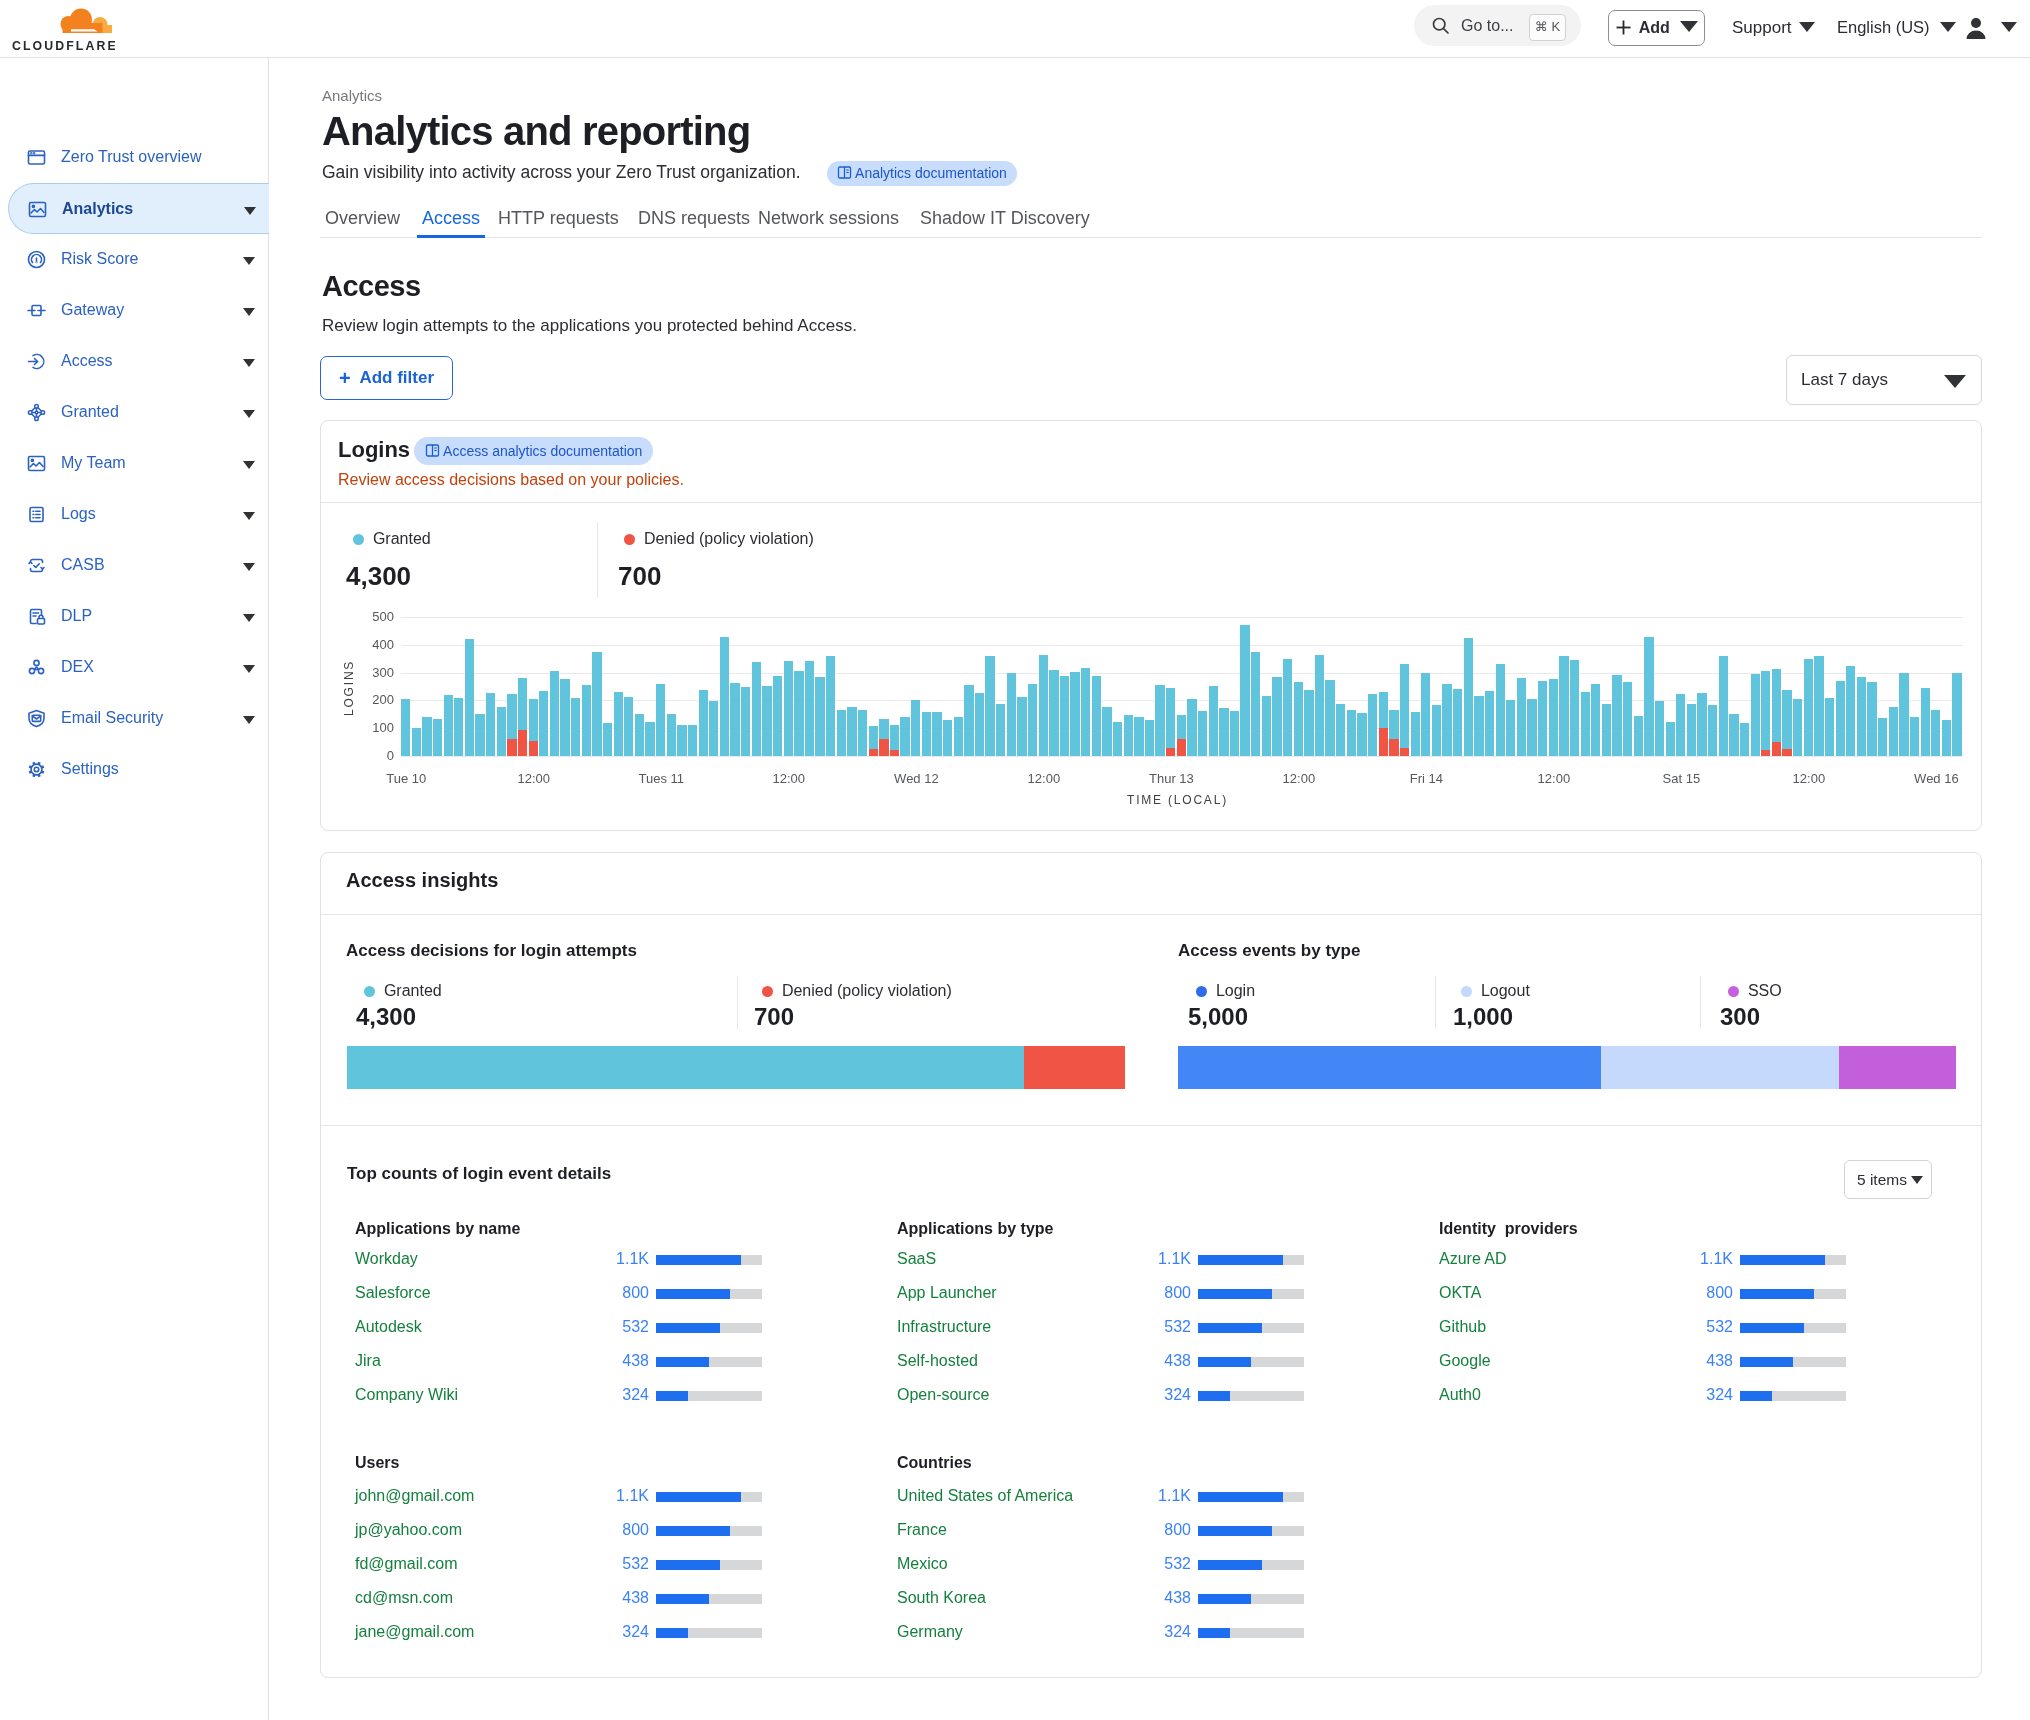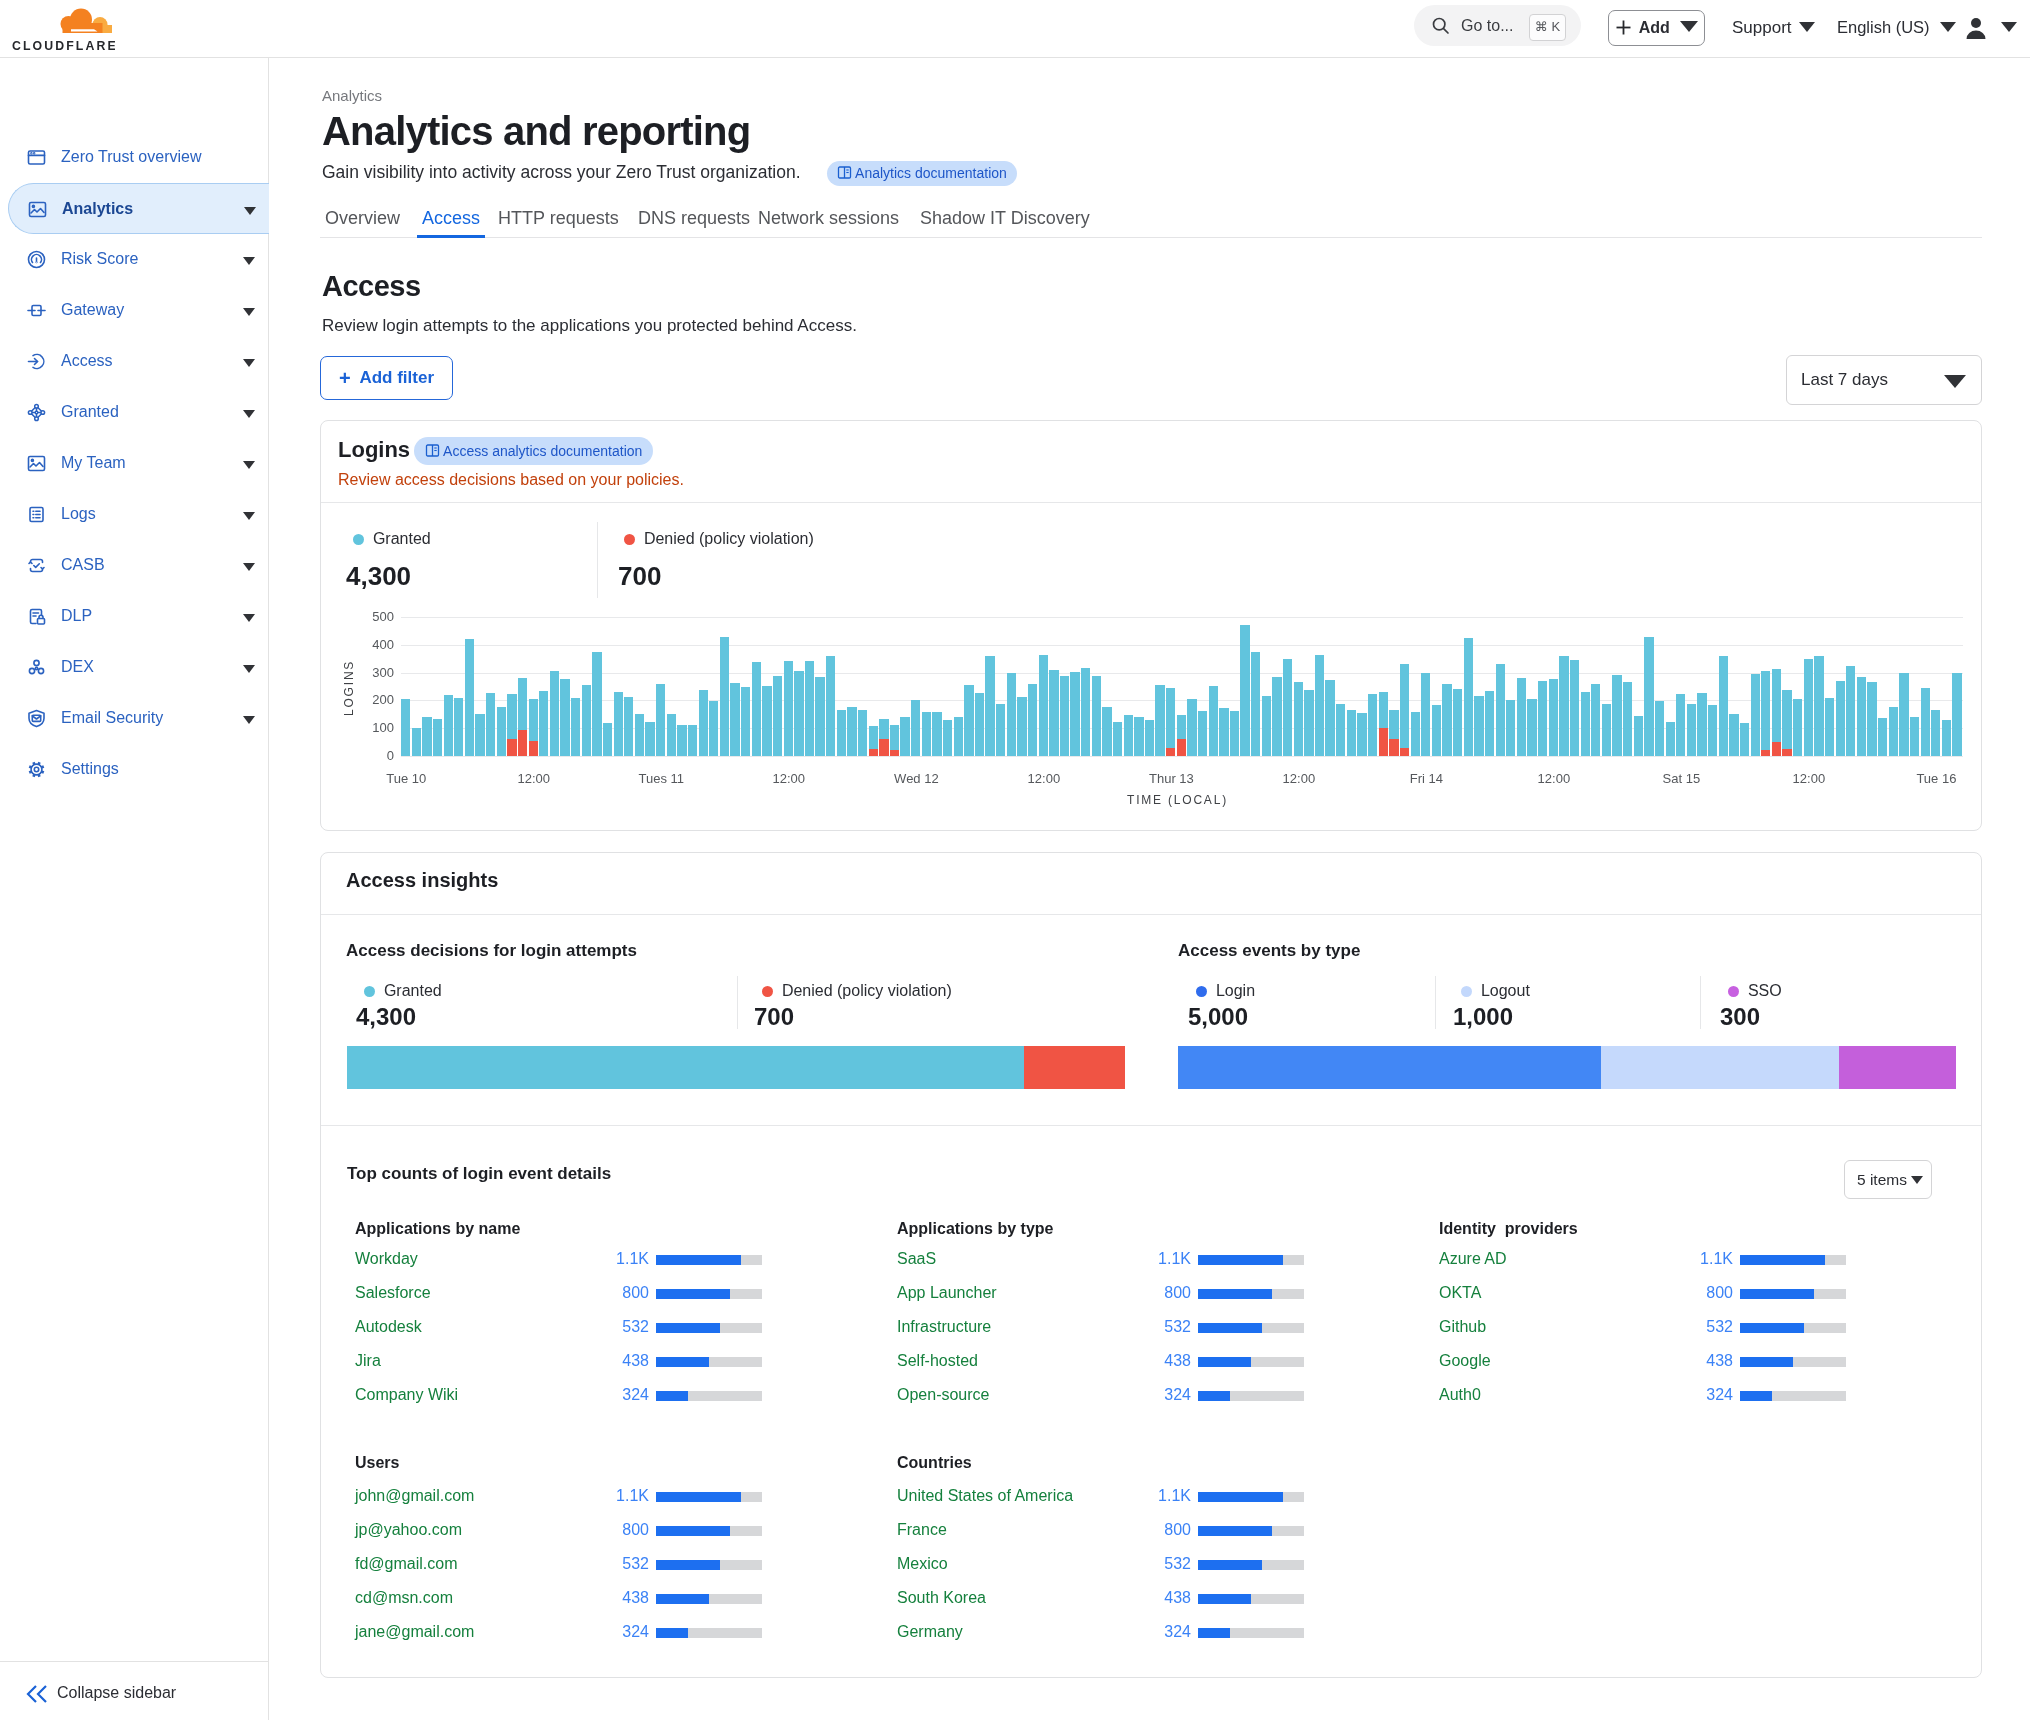--- a/index.html
+++ b/index.html
@@ -248,26 +248,20 @@
         <line x1="11.454982075857023" y1="14.210418780010729" x2="12.52830556848441" y2="16.796531051389167" stroke="#2b62c0" stroke-width="2.6"></line>
         <line x1="7.551615148054814" y1="14.213151437065282" x2="6.481913660712358" y2="16.800763990748184" stroke="#2b62c0" stroke-width="2.6"></line>
         <line x1="4.7895838138536595" y1="11.454988325614902" x2="2.203472966557629" y2="12.52831524948191" stroke="#2b62c0" stroke-width="2.6"></line>
         <line x1="4.7868459778317884" y1="7.551621401441802" x2="2.1992320048766905" y2="6.481923347331419" stroke="#2b62c0" stroke-width="2.6"></line>
         <line x1="7.545005424630665" y1="4.789586407726337" x2="6.471675069525931" y2="2.203476984517267" stroke="#2b62c0" stroke-width="2.6"></line>
         <line x1="11.448372345167778" y1="4.786843392737156" x2="12.518066966044206" y2="2.1992280005144167" stroke="#2b62c0" stroke-width="2.6"></line>
         <line x1="14.210410998392689" y1="7.544999174879668" x2="16.796518997510248" y2="6.471665388539093" stroke="#2b62c0" stroke-width="2.6"></line>
       </svg>
       <span class="mlabel">Settings</span>
     </div>
-  <div id="collapse">
-    <svg width="22" height="20" viewBox="0 0 22 20" style="position:absolute;left:26px;top:22px">
-        <path d="M10 2 L2 10 L10 18 M20 2 L12 10 L20 18" fill="none" stroke="#1a62d6" stroke-width="2.2"></path>
-      </svg>
-    <span class="txt">Collapse sidebar</span>
-  </div>
 </div>
 
 <div id="main">
   <div class="crumb">Analytics</div>
   <h1>Analytics and reporting</h1>
   <div class="sub">Gain visibility into activity across your Zero Trust organization.&nbsp;&nbsp;&nbsp;&nbsp;<span class="bluepill"><svg width="15" height="15" viewBox="0 0 15 15" style="vertical-align:-2px">
           <rect x="1.5" y="2" width="12" height="11" rx="1.2" fill="none" stroke="#1a5fd0" stroke-width="1.3"></rect>
           <line x1="7.5" y1="2" x2="7.5" y2="13" stroke="#1a5fd0" stroke-width="1.3"></line>
           <line x1="9.3" y1="5" x2="11.7" y2="5" stroke="#1a5fd0" stroke-width="1.1"></line>
           <line x1="9.3" y1="7.5" x2="11.7" y2="7.5" stroke="#1a5fd0" stroke-width="1.1"></line>
@@ -480,21 +474,21 @@
 <div class="xlab" style="left:280.3px">Tues 11</div>
 <div class="xlab" style="left:407.8px">12:00</div>
 <div class="xlab" style="left:535.4px">Wed 12</div>
 <div class="xlab" style="left:662.9px">12:00</div>
 <div class="xlab" style="left:790.4px">Thur 13</div>
 <div class="xlab" style="left:917.9px">12:00</div>
 <div class="xlab" style="left:1045.4px">Fri 14</div>
 <div class="xlab" style="left:1172.9px">12:00</div>
 <div class="xlab" style="left:1300.4px">Sat 15</div>
 <div class="xlab" style="left:1427.9px">12:00</div>
-<div class="xlab" style="left:1555.4px">Tue 16</div>
+<div class="xlab" style="left:1555.4px">Wed 16</div>
     <div class="axname" style="left:21px;top:295px;transform:rotate(-90deg);transform-origin:left top">LOGINS</div>
     <div class="axname" style="left:806px;top:372px">TIME (LOCAL)</div>
   </div>
 
   <div class="card" id="card2">
     <div class="title">Access insights</div>
     <div class="hdiv"></div>
     <div class="colh" style="left:25px;top:88px">Access decisions for login attempts</div>
     <div style="position:absolute;left:43px;top:129px"><span class="dot" style="background:#61c4dd"></span>&nbsp; <span class="legend-lab">Granted</span></div>
     <div class="bignum" style="position:absolute;left:35px;top:150px;font-size:24px">4,300</div>

